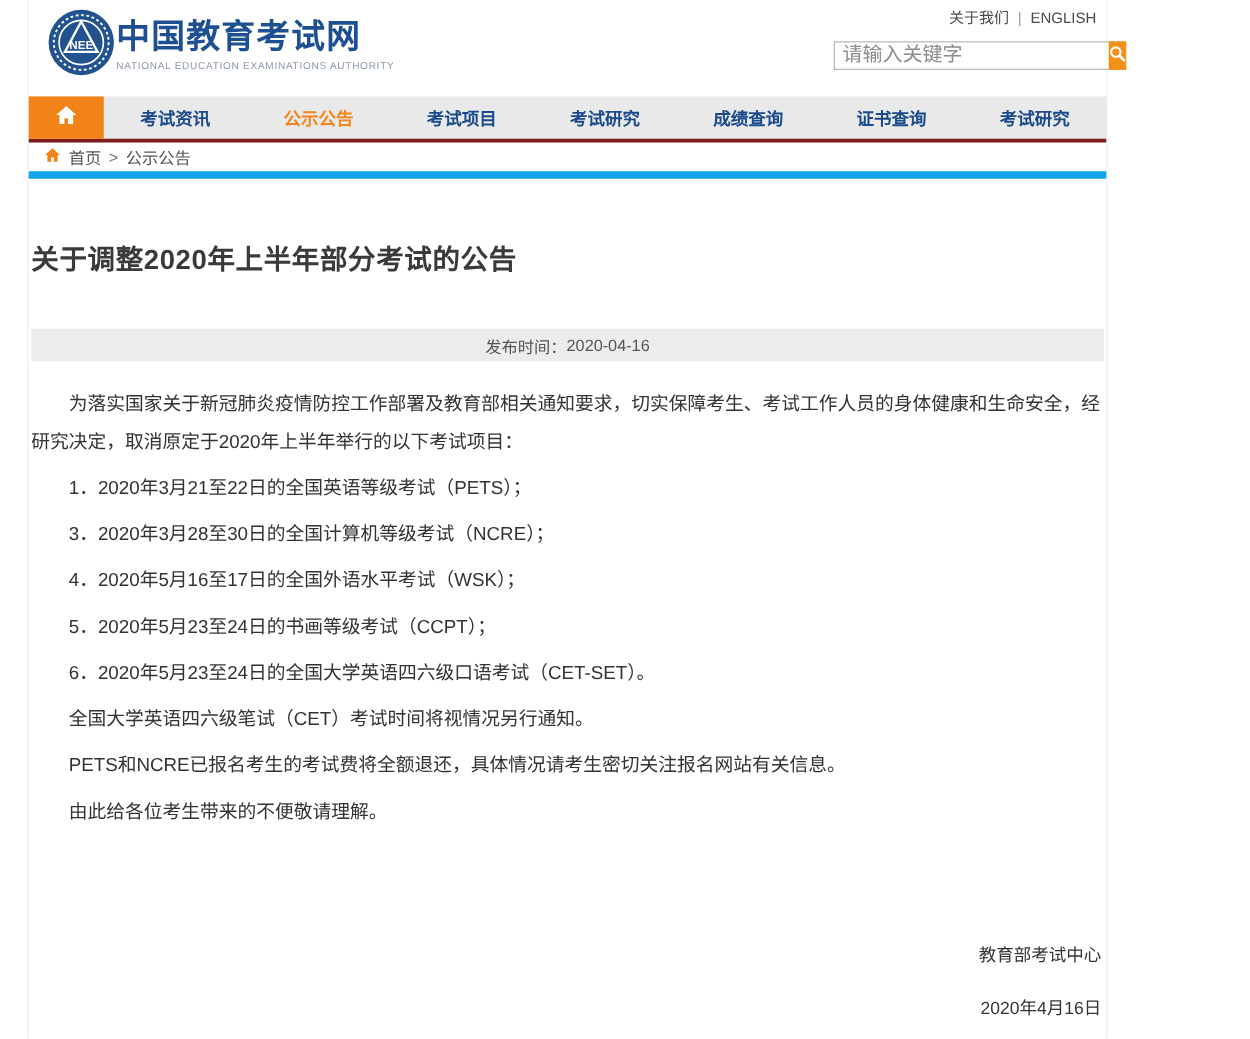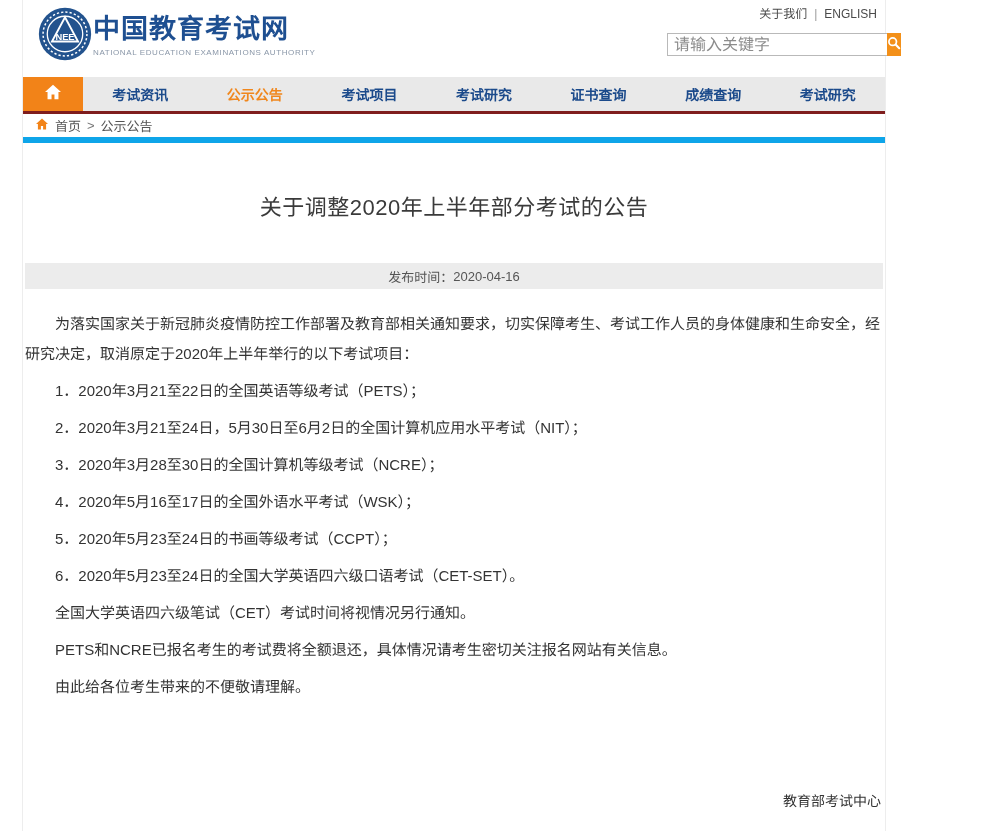--- a/index.html
+++ b/index.html
@@ -72,22 +72,22 @@
     display: flex; align-items: center; height: 29px; padding-left: 12px;
     font-size: 13px; color: #555;
     border-bottom: 6px solid #0ea5e9;
   }
   .breadcrumb .crumb-home { color: #555; text-decoration: none; cursor: pointer; margin-left: 6px; }
   .breadcrumb .crumb-sep { margin: 0 6px; color: #777; }
 
   
   .article { padding: 0 2px; }
   .article-title {
-    margin-top: 46px; text-align: center;
-    font-size: 22px; font-weight: 400; color: #3a3a3a;
+    margin-top: 46px; text-align: left;
+    font-size: 22px; font-weight: 700; color: #3a3a3a;
     letter-spacing: 0.5px;
   }
   .pub-bar {
     margin-top: 42px; height: 26px; background: #ececec;
     display: flex; align-items: center; justify-content: center;
     font-size: 13px; color: #555;
   }
   .article-body { margin-top: 20px; font-size: 15px; line-height: 2; color: #333; }
   .article-body p { text-indent: 2em; margin: 7px 0; }
   .signature { margin-top: 88px; text-align: right; font-size: 14px; color: #333; padding-right: 2px; }
@@ -138,22 +138,22 @@
       <span>
         <svg width="18" height="16" viewBox="0 0 24 22">
           <path d="M12 1 L23 11 H19.5 V21 H14 V14.5 H10 V21 H4.5 V11 H1 Z" fill="#ffffff"></path>
         </svg>
       </span>
     </a>
     <a class="nav-item">考试资讯</a>
     <a class="nav-item active">公示公告</a>
     <a class="nav-item">考试项目</a>
     <a class="nav-item">考试研究</a>
+    <a class="nav-item">成绩查询</a>
     <a class="nav-item">证书查询</a>
-    <a class="nav-item">成绩查询</a>
     <a class="nav-item">考试研究</a>
   </nav>
 
   <div class="breadcrumb">
     <span>
       <svg width="14" height="12" viewBox="0 0 24 22">
         <path d="M12 1 L23 11 H19.5 V21 H14 V14.5 H10 V21 H4.5 V11 H1 Z" fill="#f28318"></path>
       </svg>
     </span>
     <a class="crumb-home">首页</a>
@@ -165,21 +165,20 @@
     <h1 class="article-title">关于调整2020年上半年部分考试的公告</h1>
 
     <div class="pub-bar">
       <span>发布时间：</span>
         <span>2020-04-16</span>
     </div>
 
     <div class="article-body">
       <p>为落实国家关于新冠肺炎疫情防控工作部署及教育部相关通知要求，切实保障考生、考试工作人员的身体健康和生命安全，经研究决定，取消原定于2020年上半年举行的以下考试项目：</p>
       <p>1．2020年3月21至22日的全国英语等级考试（PETS）；</p>
-      <p>2．2020年3月21至24日，5月30日至6月2日的全国计算机应用水平考试（NIT）；</p>
       <p>3．2020年3月28至30日的全国计算机等级考试（NCRE）；</p>
       <p>4．2020年5月16至17日的全国外语水平考试（WSK）；</p>
       <p>5．2020年5月23至24日的书画等级考试（CCPT）；</p>
       <p>6．2020年5月23至24日的全国大学英语四六级口语考试（CET-SET）。</p>
       <p>全国大学英语四六级笔试（CET）考试时间将视情况另行通知。</p>
       <p>PETS和NCRE已报名考生的考试费将全额退还，具体情况请考生密切关注报名网站有关信息。</p>
       <p>由此给各位考生带来的不便敬请理解。</p>
     </div>
 
     <div class="signature">

